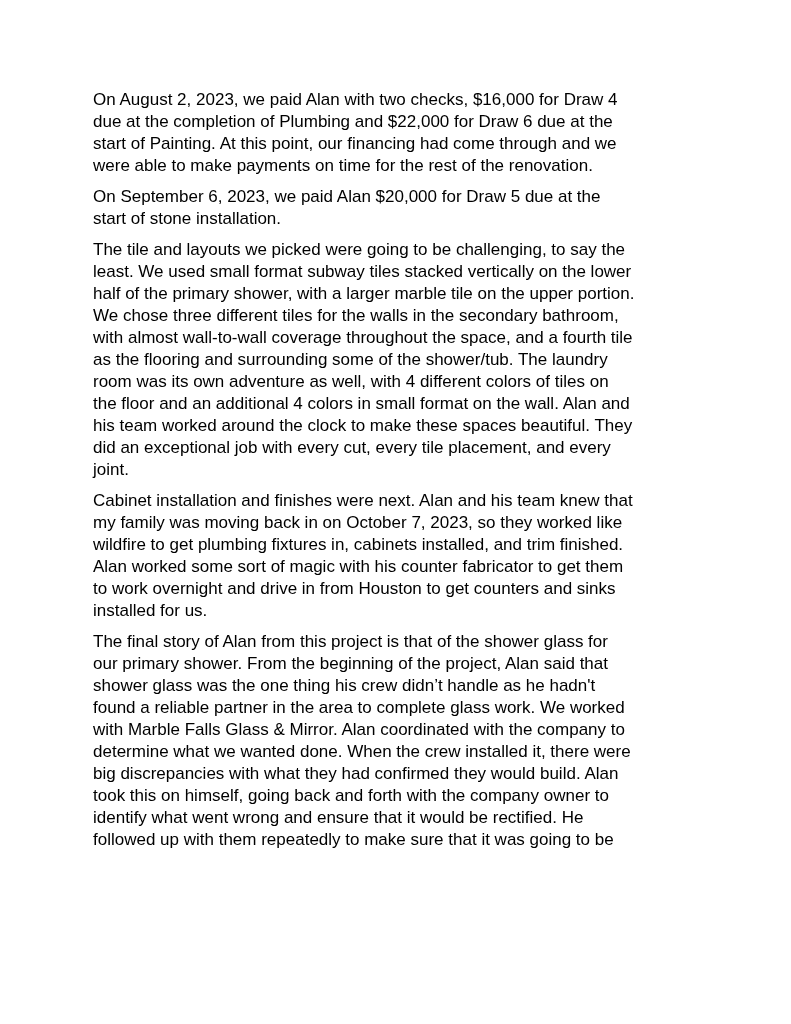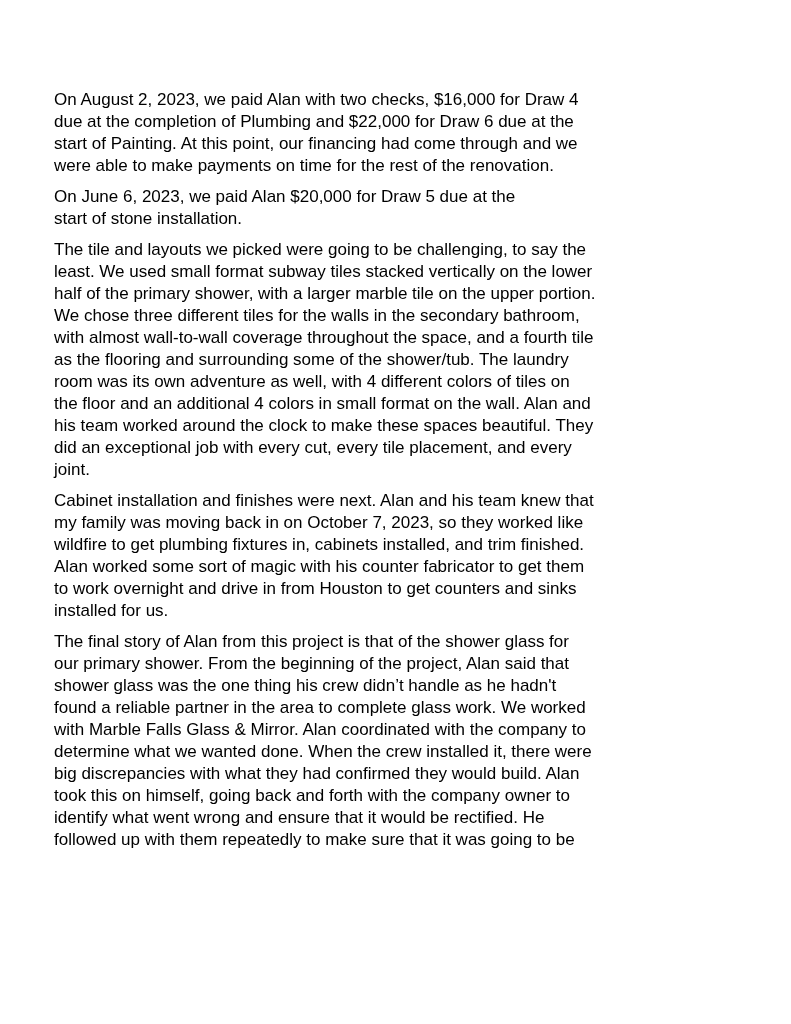--- a/index.html
+++ b/index.html
@@ -9,21 +9,21 @@
   }
   body {
     width: 791px;
     height: 1024px;
     overflow: hidden;
   }
   .page {
     box-sizing: border-box;
     width: 791px;
     height: 1024px;
-    padding: 89px 55px 0 54px;
+    padding: 89px 55px 0 93px;
     background: #ffffff;
     font-family: "Liberation Sans", sans-serif;
     font-size: 17px;
     line-height: 22px;
     color: #000000;
   }
   .para {
     margin: 0 0 9px 0;
     white-space: pre-line;
     letter-spacing: 0;
@@ -31,21 +31,21 @@
   }
 </style>
 </head>
 <body>
 
 <div class="page">
   <p class="para">On August 2, 2023, we paid Alan with two checks, $16,000 for Draw 4
 due at the completion of Plumbing and $22,000 for Draw 6 due at the
 start of Painting. At this point, our financing had come through and we
 were able to make payments on time for the rest of the renovation.</p>
-  <p class="para">On June 6, 2023, we paid Alan $20,000 for Draw 5 due at the
+  <p class="para">On September 6, 2023, we paid Alan $20,000 for Draw 5 due at the
 start of stone installation.</p>
   <p class="para">The tile and layouts we picked were going to be challenging, to say the
 least. We used small format subway tiles stacked vertically on the lower
 half of the primary shower, with a larger marble tile on the upper portion.
 We chose three different tiles for the walls in the secondary bathroom,
 with almost wall-to-wall coverage throughout the space, and a fourth tile
 as the flooring and surrounding some of the shower/tub. The laundry
 room was its own adventure as well, with 4 different colors of tiles on
 the floor and an additional 4 colors in small format on the wall. Alan and
 his team worked around the clock to make these spaces beautiful. They

